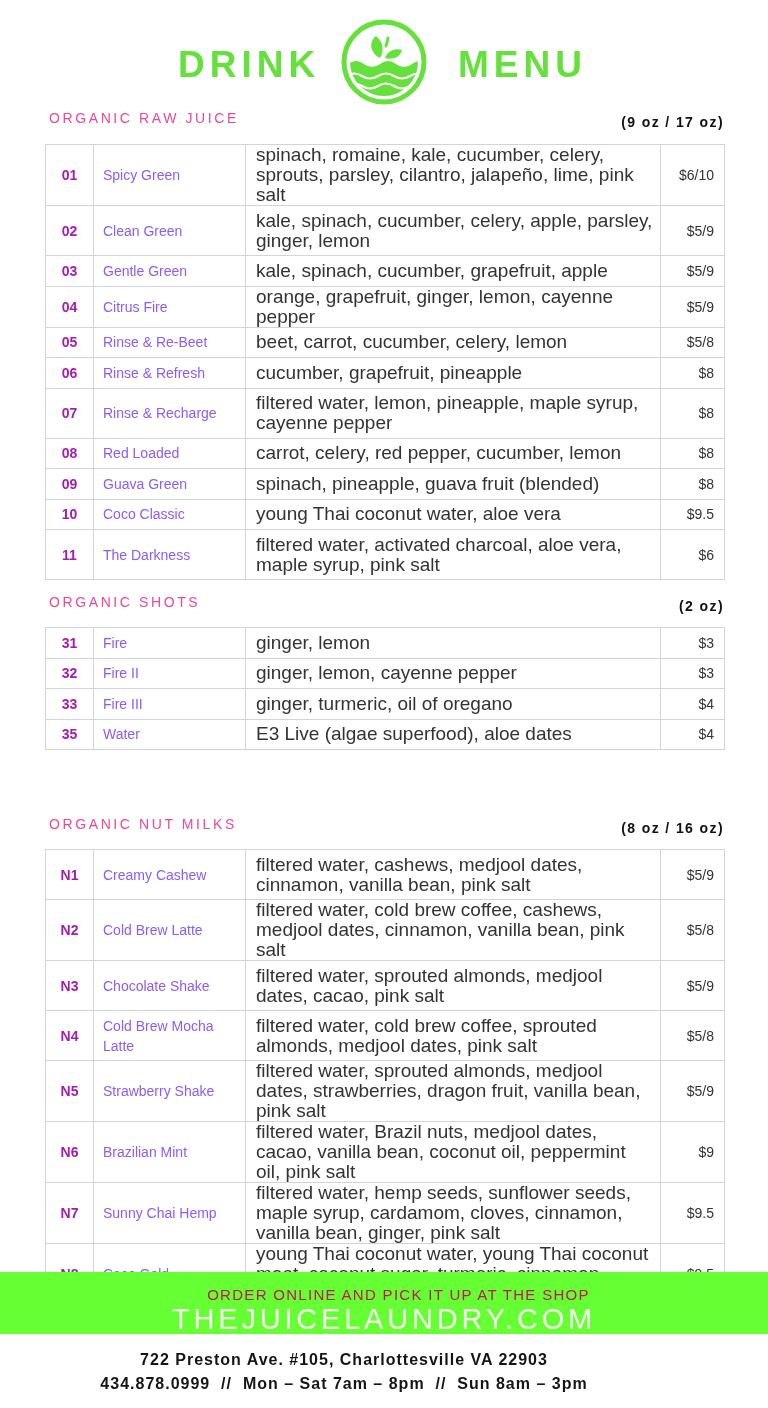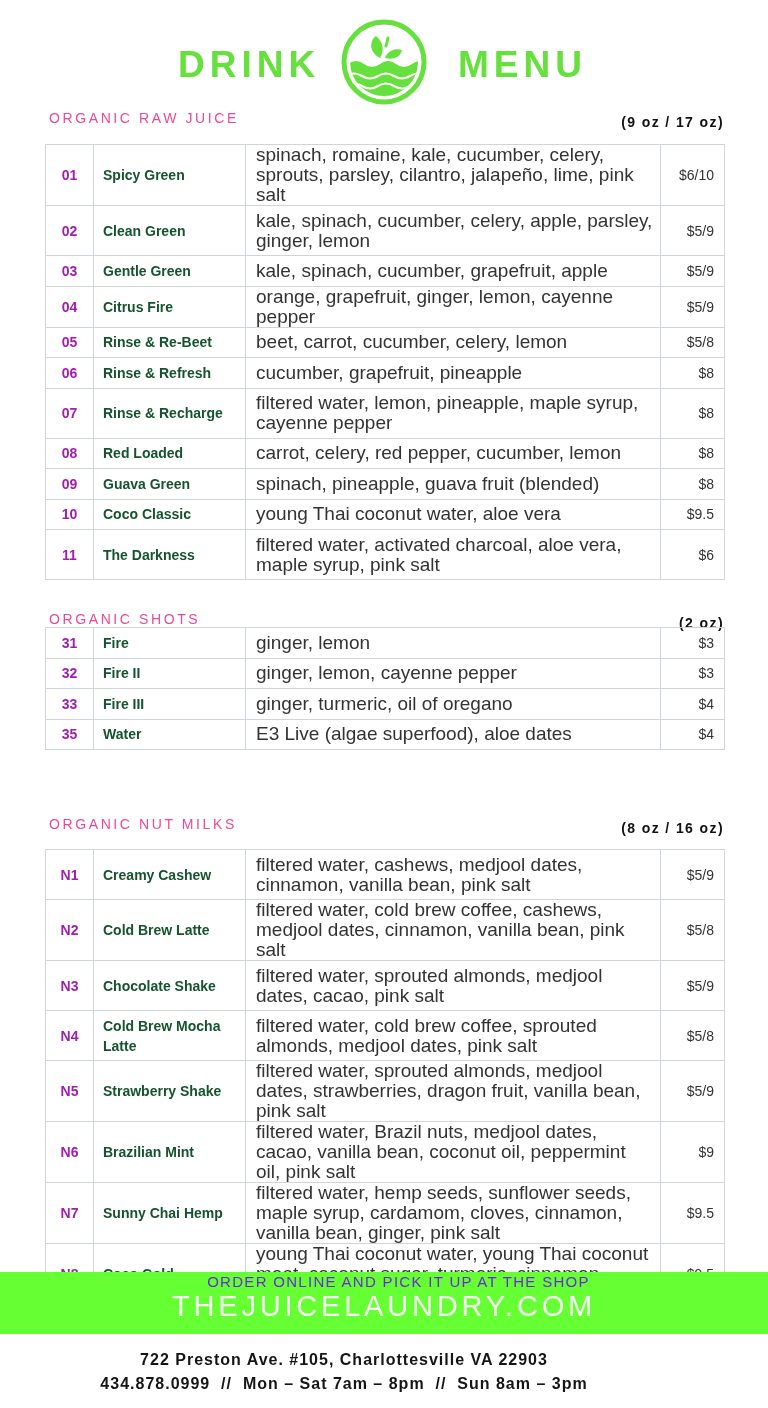--- a/index.html
+++ b/index.html
@@ -12,28 +12,28 @@
   .header .word.right { left: 458px; }
   .logo { position: absolute; left: 340px; top: 0; width: 88px; height: 88px; }
 
   .section-head { position: absolute; left: 49px; width: 675px; height: 24px; }
   .section-head .title { position: absolute; left: 0; top: 0; font-size: 14px; letter-spacing: 2.6px; color: #ec4899; }
   .section-head .size { position: absolute; right: 0; top: 4px; font-size: 14px; font-weight: bold; letter-spacing: 1.4px; color: #111; }
 
   table.menu { position: absolute; left: 45px; width: 679px; border-collapse: collapse; table-layout: fixed; }
   table.menu td { border: 1.5px solid #cfd6db; font-size: 14px; vertical-align: middle; }
   table.menu td.num { width: 48px; text-align: center; font-weight: bold; color: #a21caf; }
-  table.menu td.name { width: 152px; padding-left: 9px; font-weight: bold; color: #14532d; line-height: 20px; }
+  table.menu td.name { width: 152px; padding-left: 9px; font-weight: normal; color: #8b5cf6; line-height: 20px; }
   table.menu td.ing { width: 415px; padding-left: 10px; padding-right: 6px; color: #333; line-height: 20px; font-size: 19px; }
   table.menu td.price { width: 64px; text-align: right; padding-right: 10px; color: #333; font-size: 14px; }
   tr.one td { height: 30.5px; }
   tr.two td { height: 50px; }
 
   .banner { position: absolute; left: 0; top: 1272px; width: 768px; height: 62px; background: #66ff33; text-align: center; }
-  .banner .tagline { margin-top: 1px; font-size: 15px; letter-spacing: 1.3px; color: #6d28d9; padding-left: 29px; }
+  .banner .tagline { margin-top: 14px; font-size: 15px; letter-spacing: 1.3px; color: #be185d; padding-left: 29px; }
   .banner .site { margin-top: 0px; font-size: 29px; letter-spacing: 3.8px; color: #f4fff0; }
 
   .footer { position: absolute; left: 0; top: 1348px; width: 688px; text-align: center; font-weight: bold; font-size: 16px; color: #151515; letter-spacing: 1px; line-height: 24px; }
 </style>
 </head>
 <body>
 
 <div class="header">
   <span class="word left">DRINK</span>
   <svg class="logo" viewBox="0 0 88 88">
@@ -123,21 +123,21 @@
   </tr>
   <tr class="two">
     <td class="num">11</td>
     <td class="name">The Darkness</td>
     <td class="ing">filtered water, activated charcoal, aloe vera, maple syrup, pink salt</td>
     <td class="price">$6</td>
   </tr>
 </tbody>
   </table>
 
-<div class="section-head" style="top:594px;margin-top:17px;">
+<div class="section-head" style="top:594px;">
   <span class="title">ORGANIC SHOTS</span>
   <span class="size">(2 oz)</span>
 </div>
 <table class="menu" style="top:627px;">
   <tbody>
       <tr class="one">
     <td class="num">31</td>
     <td class="name">Fire</td>
     <td class="ing">ginger, lemon</td>
     <td class="price">$3</td>

